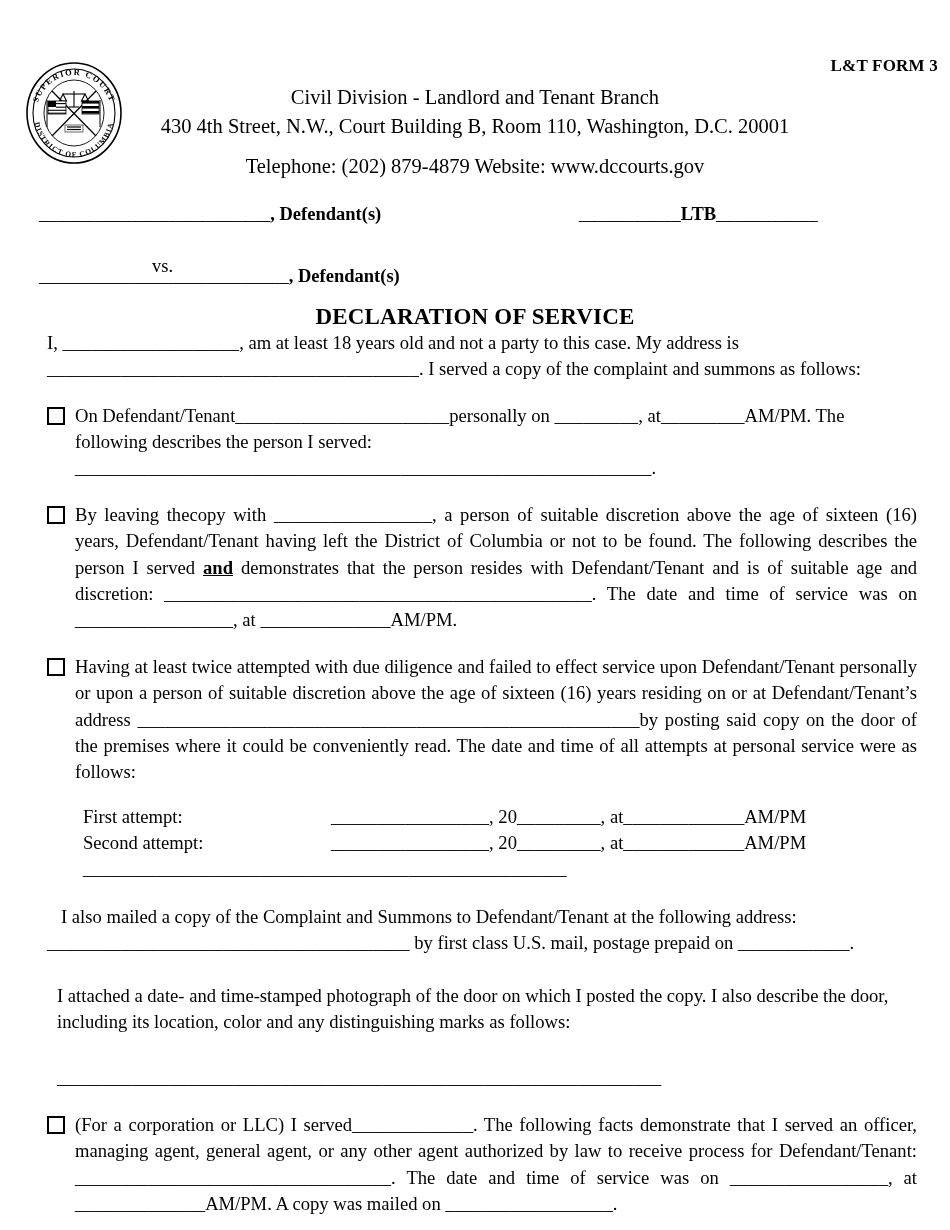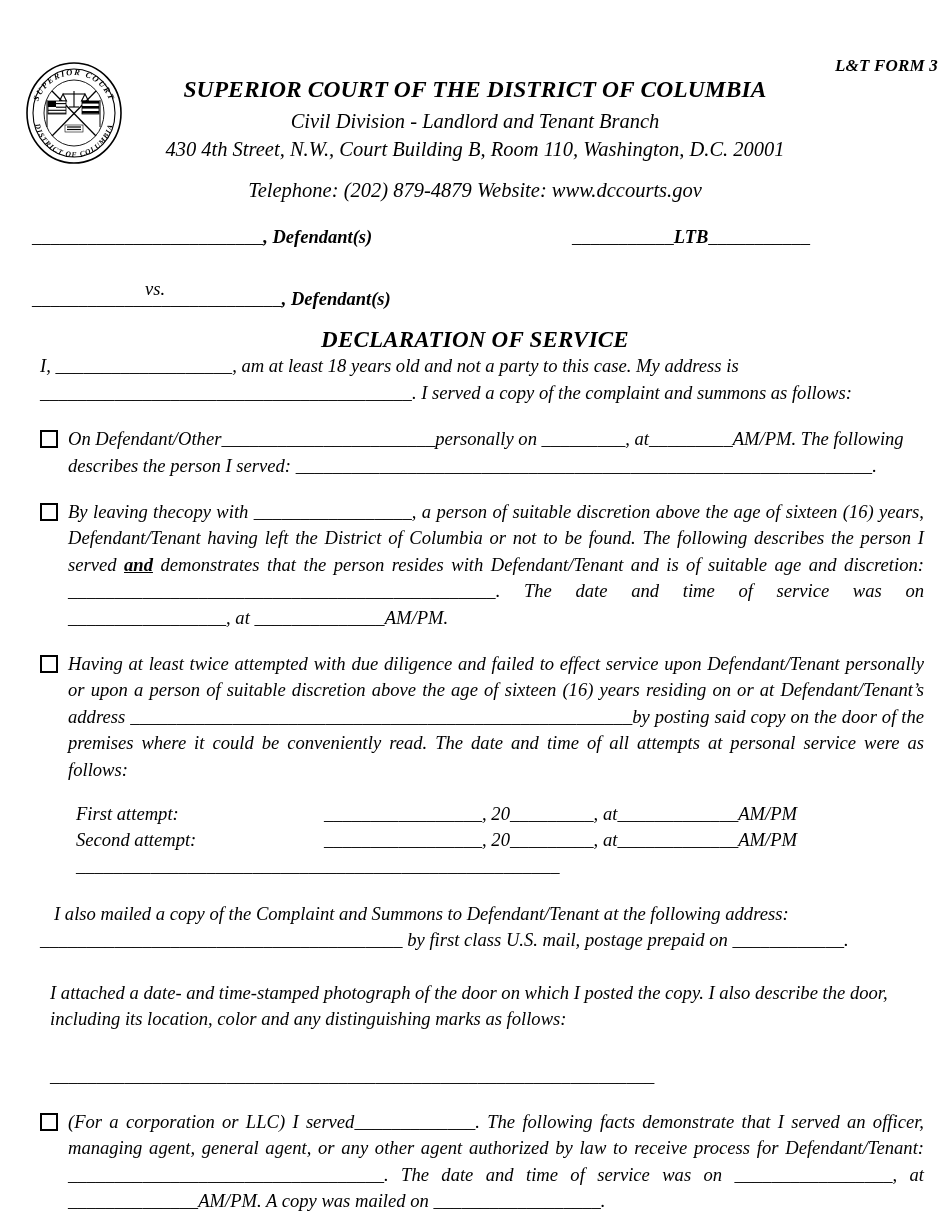--- a/index.html
+++ b/index.html
@@ -12,23 +12,22 @@
     height: 1230px;
     position: relative;
     font-family: "Liberation Serif", "DejaVu Serif", serif;
     color: #000000;
     overflow: hidden;
   }
   .page {
     position: relative;
     width: 950px;
     height: 1225px;
-    padding: 4px;
+    padding: 11px;
     box-sizing: border-box;
-    font-style: italic;
   }
 
   
   .form-number {
     position: absolute;
     top: 56px;
     right: 12px;
     font-weight: bold;
     font-size: 17px;
     letter-spacing: .2px;
@@ -221,21 +220,20 @@
       <text font-family="'Liberation Serif', serif" font-size="8.4" font-weight="bold" fill="#000" letter-spacing="1.6">
         <textPath href="#arcTop" startOffset="50%" text-anchor="middle">SUPERIOR COURT</textPath>
       </text>
       <text font-family="'Liberation Serif', serif" font-size="7.4" font-weight="bold" fill="#000" letter-spacing="1.1">
         <textPath href="#arcBot" startOffset="50%" text-anchor="middle">DISTRICT OF COLUMBIA</textPath>
       </text>
     </svg>
   </div>
 
   <div class="header-block">
-    <div class="court-title">SUPERIOR COURT OF THE DISTRICT OF COLUMBIA</div>
     <div class="court-sub">Civil Division - Landlord and Tenant Branch</div>
     <div class="court-addr">430 4th Street, N.W., Court Building B, Room 110, Washington, D.C. 20001</div>
     <div class="court-phone">Telephone: (202) 879-4879 Website: www.dccourts.gov</div>
   </div>
 
   <div class="caption">
     <div class="cap-plaintiff"><span>_________________________</span><span class="bold">, Defendant(s)</span></div>
     <div class="cap-case"><span>___________</span><span class="bold">LTB</span><span>___________</span></div>
     <div class="cap-vs">vs.</div>
     <div class="cap-defendant"><span>___________________________</span><span class="bold">, Defendant(s)</span></div>
@@ -245,21 +243,21 @@
 
   <div class="body-wrap">
 
     <div class="intro">
       <span>I, </span><span>___________________</span><span>, am at least 18 years old and not a party to this case.  My address is</span>
       <span class="l2"><span>________________________________________</span><span>.  I served a copy of the complaint and summons as follows:</span></span>
     </div>
 
     <div class="item nojust">
       <span class="chk"></span>
-      <span>On Defendant/Other</span><span>_______________________</span><span>personally on </span><span>_________</span><span>, at</span><span>_________</span><span>AM/PM. The following describes the person I served: </span><span>______________________________________________________________</span><span>.</span>
+      <span>On Defendant/Tenant</span><span>_______________________</span><span>personally on </span><span>_________</span><span>, at</span><span>_________</span><span>AM/PM. The following describes the person I served: </span><span>______________________________________________________________</span><span>.</span>
     </div>
 
     <div class="item">
       <span class="chk"></span>
       <span>By leaving the</span><span>copy with </span><span>_________________</span><span>, a person of suitable discretion above the age of sixteen (16) years, Defendant/Tenant having left the District of Columbia or not to be found. The following describes the person I served </span><span class="bu">and</span><span> demonstrates that the person resides with Defendant/Tenant and is of suitable age and discretion: </span><span>______________________________________________</span><span>. The date and time of service was on </span><span>_________________</span><span>, at </span><span>______________</span><span>AM/PM.</span>
     </div>
 
     <div class="item">
       <span class="chk"></span>
       <span>Having at least twice attempted with due diligence and failed to effect service upon Defendant/Tenant personally or upon a person of suitable discretion above the age of sixteen (16) years residing on or at Defendant/Tenant’s address </span><span>______________________________________________________</span><span>by posting said copy on the door of the premises where it could be conveniently read. The date and time of all attempts at personal service were as follows:</span>

